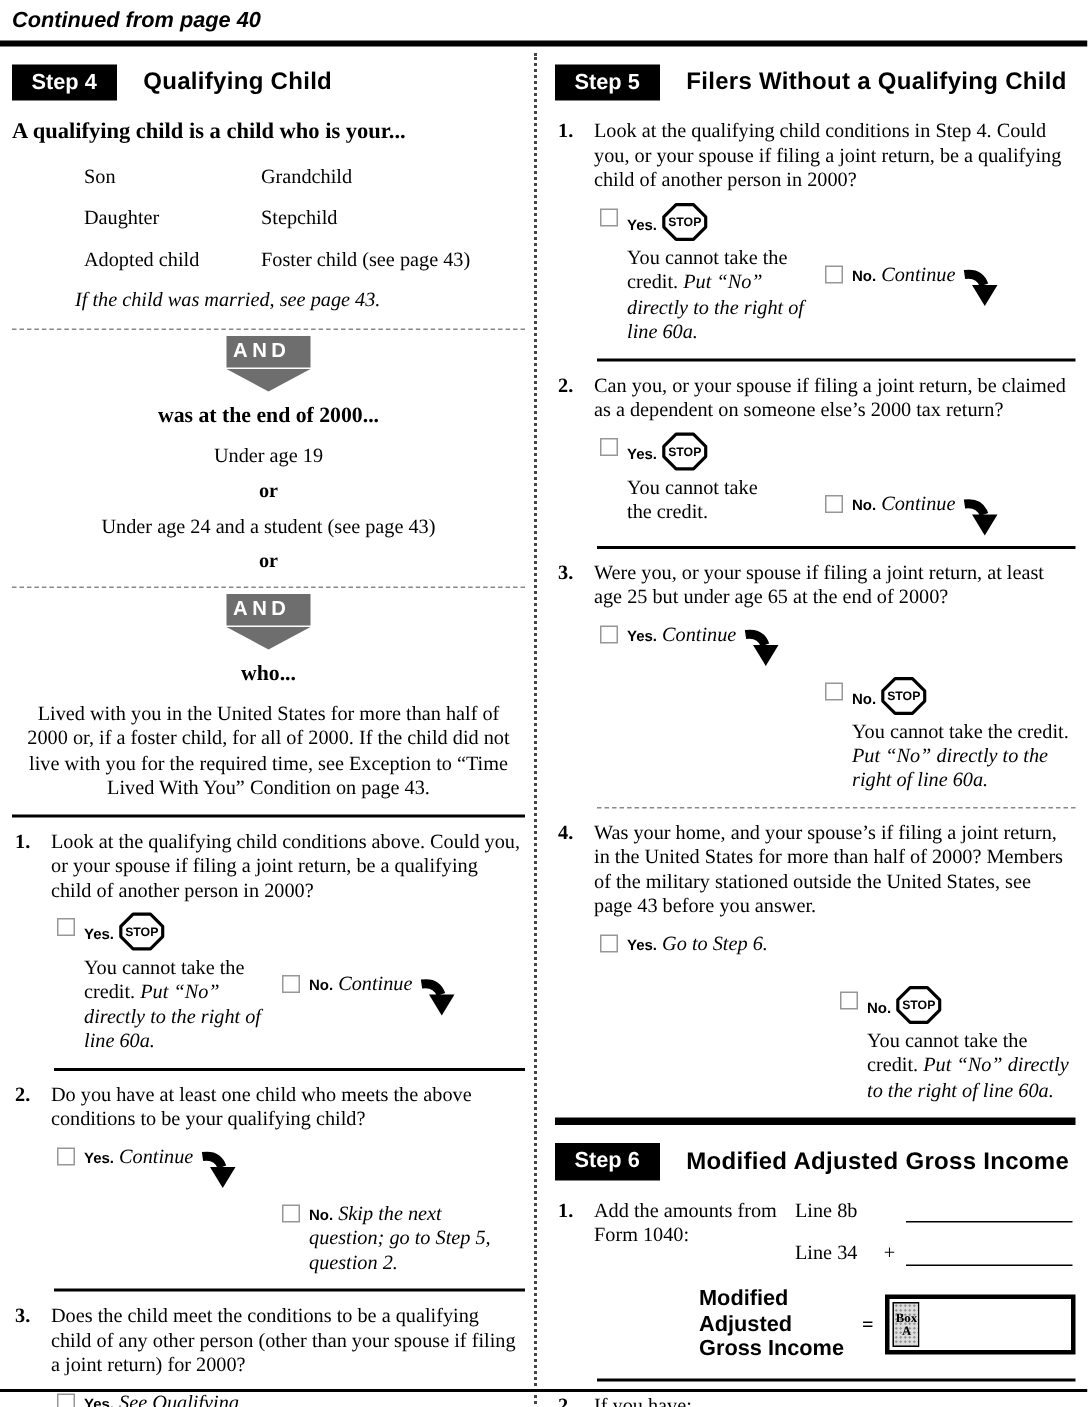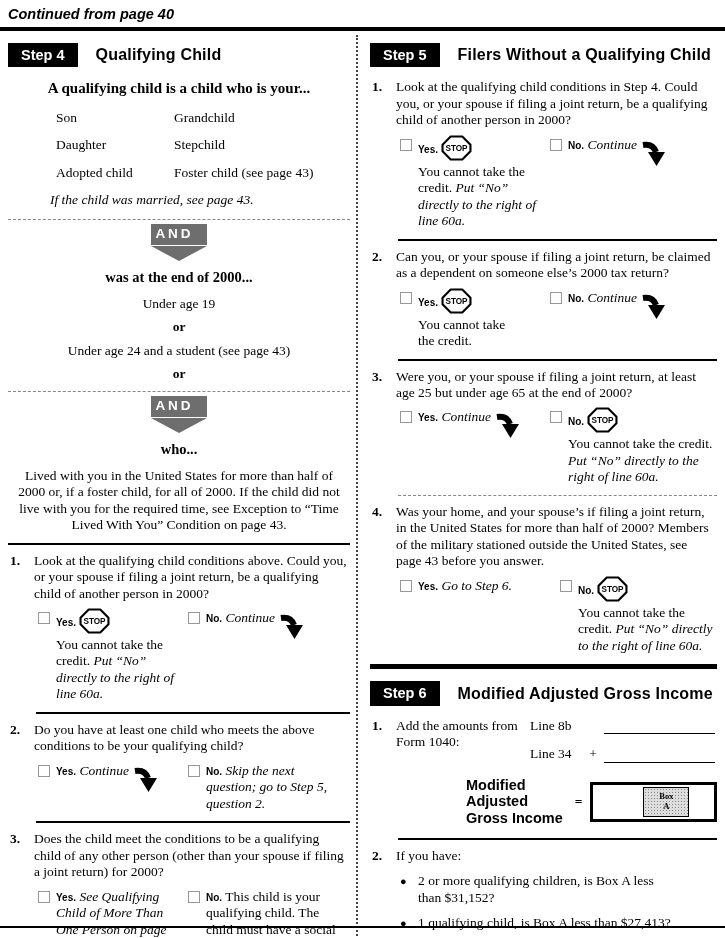--- a/index.html
+++ b/index.html
@@ -19,21 +19,21 @@
   .col-divider { width:0; border-left:2px dotted #444; margin-top:4px; }
   .col-right { flex:1; padding:10px 8px 0 12px; }
 
   .step-header { display:flex; align-items:center; margin:2px 0 12px 0; }
   .step-badge { background:#000; color:#fff; font-family:"Liberation Sans", sans-serif;
     font-weight:bold; font-size:14.5px; padding:4px 13px 3px; }
   .step-title { font-family:"Liberation Sans", sans-serif; font-weight:bold; font-size:16px;
     margin-left:18px; letter-spacing:.2px; }
   .it { font-style:italic; }
 
-  .intro-heading { font-weight:bold; font-size:15px; text-align:center; margin:4px 0 12px; }
+  .intro-heading { font-weight:bold; font-size:15px; text-align:left; margin:4px 0 12px; }
   .rel-row { display:flex; margin:0 0 11px 48px; }
   .rel-c1 { width:118px; }
   .married-note { margin:3px 0 10px 42px;font-style:italic; }
 
   .div-dashed { border-top:1.5px dashed #888; margin:2px 0 0; }
   .div-solid  { border-top:2px solid #000; margin:9px 0 8px 28px; }
   .div-solid-full { border-top:2px solid #000; margin:9px 0 8px 0; }
   .thick-bar { height:5px; background:#000; margin:10px 0 0; }
 
   .and-wrap { text-align:center; margin:4px 0 6px; }
@@ -49,21 +49,21 @@
   .age-or { text-align:center; font-weight:bold; margin:7px 0; }
   .who-text { text-align:center; margin:2px 8px 8px; }
 
   .q { display:flex; margin:7px 0 0; }
   .q-num { font-weight:bold; width:26px; flex:none; padding-left:2px; }
   .q-text { flex:1; padding-right:2px; }
 
   .answers { display:flex; margin:8px 0 7px 30px; }
   .ans { display:flex; align-items:flex-start; }
   .ans-yes { width:150px; flex:none; }
-  .ans-no { flex:1; }
+  .ans-no { flex:1;margin-top:38px; }
   .cb { width:12px; height:12px; border:1.6px solid #979797; margin:2px 6px 0 0;
     flex:none; background:#fff; }
   .ans-body { flex:1; padding-right:4px; }
   .yn { font-family:"Liberation Sans", sans-serif; font-weight:bold; font-size:10px; }
   .stopwrap svg { vertical-align:middle; margin-left:3px; position:relative; top:-2px; }
   .arrowwrap svg { vertical-align:top; margin-left:5px; position:relative; top:3px; }
   .note { margin-top:1px; }
 
   
   .magi-row { display:flex; margin:2px 0 0 30px; }
@@ -72,24 +72,24 @@
   .line-row { display:flex; align-items:flex-end; margin:0 0 12px; }
   .line-label { width:52px; flex:none; }
   .line-plus { width:22px; flex:none; text-align:center; }
   .blank { flex:1; border-bottom:1.5px solid #000; height:15px; margin-right:2px; }
   .magi-eq-row { display:flex; align-items:center; margin:2px 0 0 12px; }
   .magi-label { font-family:"Liberation Sans", sans-serif; font-weight:bold; font-size:14.5px;
     line-height:1.15; }
   .eq { font-weight:bold; margin:0 8px 0 10px; }
   .boxa-outer { display:flex; border:3px solid #000; width:158px; height:40px; padding:2px;
     background:#fff; }
-  .boxa-tag { width:46px; flex:none; border:1.2px solid #000; display:flex; flex-direction:column;
+  .boxa-tag { width:18px; flex:none; border:1.2px solid #000; display:flex; flex-direction:column;
     align-items:center; justify-content:center; font-weight:bold; font-size:8.5px; line-height:1.1;
     background-color:#ddd;
-    background-image:radial-gradient(#888 0.7px, transparent 0.8px); background-size:3px 3px;margin-left:48px; }
+    background-image:radial-gradient(#888 0.7px, transparent 0.8px); background-size:3px 3px; }
   .boxa-field { flex:1; background:#fff; }
 
   .bullet-row { display:flex; margin:9px 0 0 30px; }
   .bullet-dot { width:18px; flex:none; font-size:11px; padding-top:2px; }
   .bullet-text { flex:1; }
 </style>
 </head>
 <body>
 
 <div class="page">

